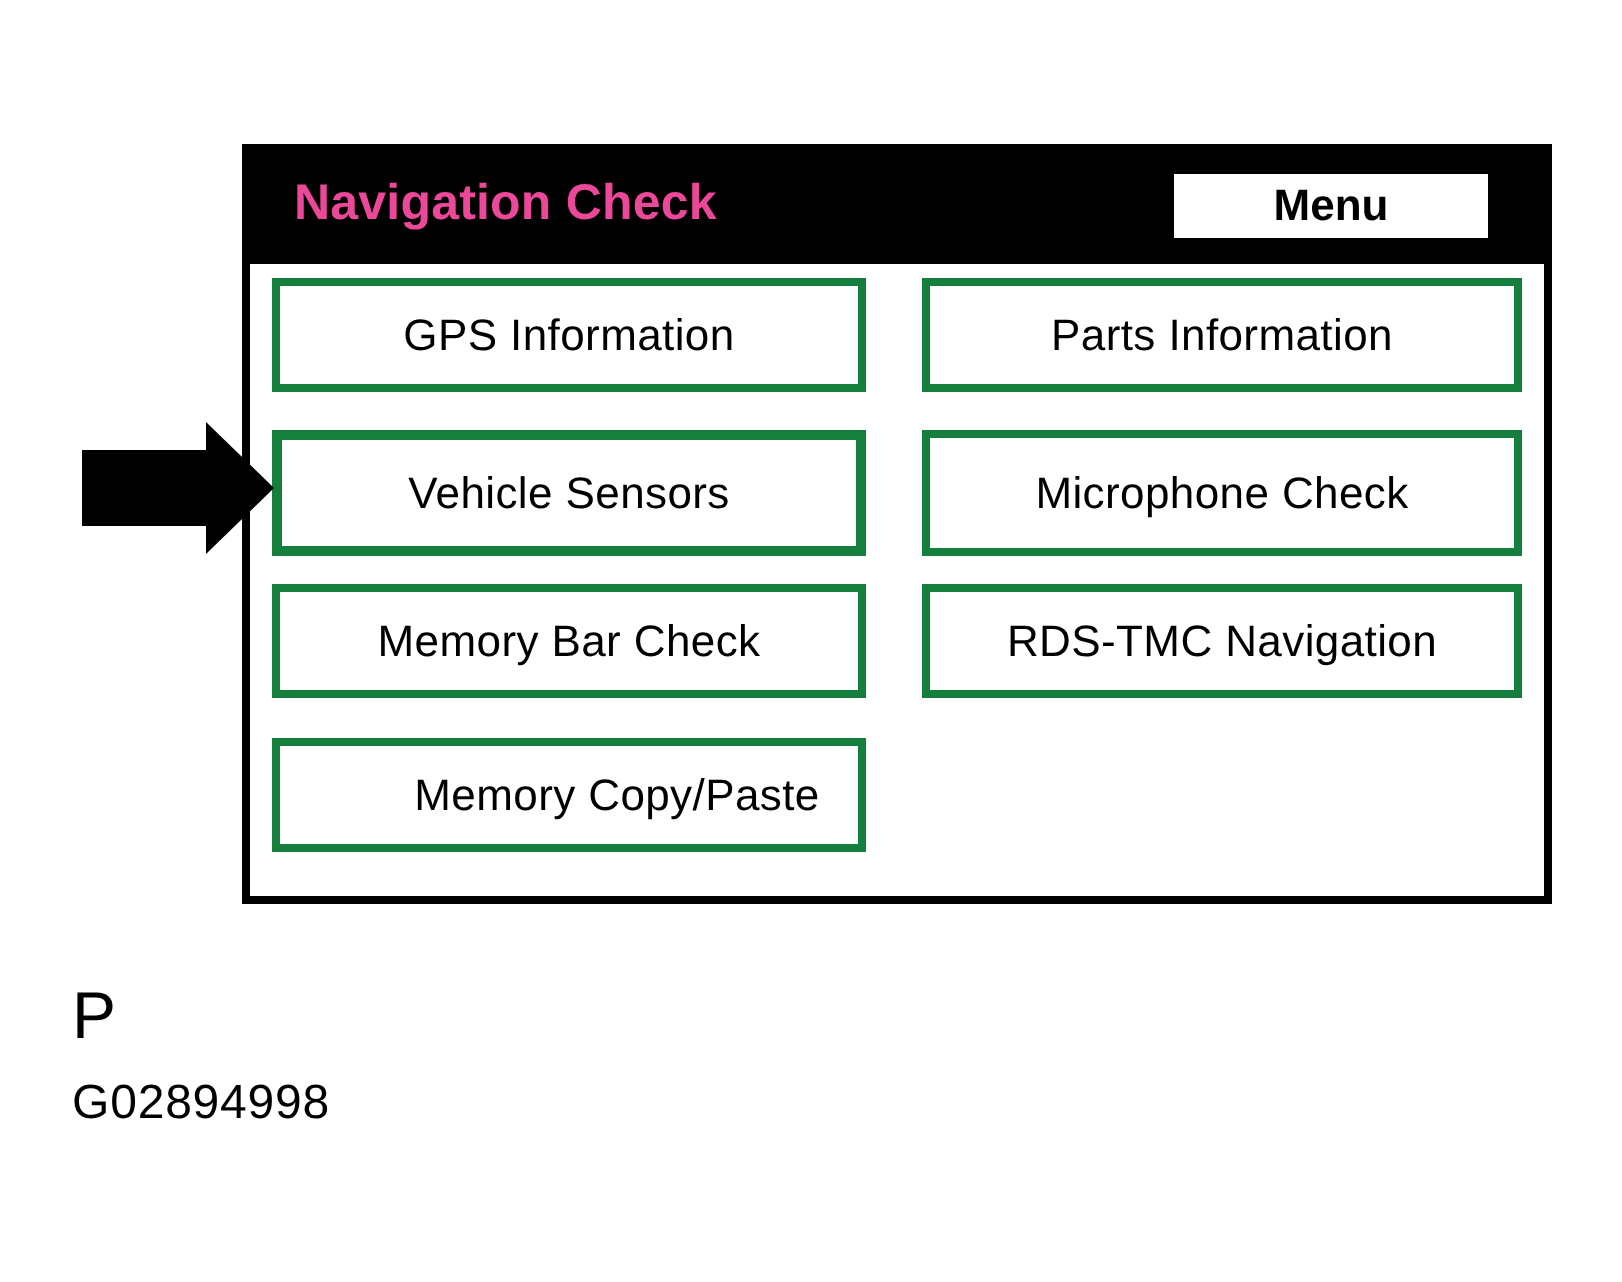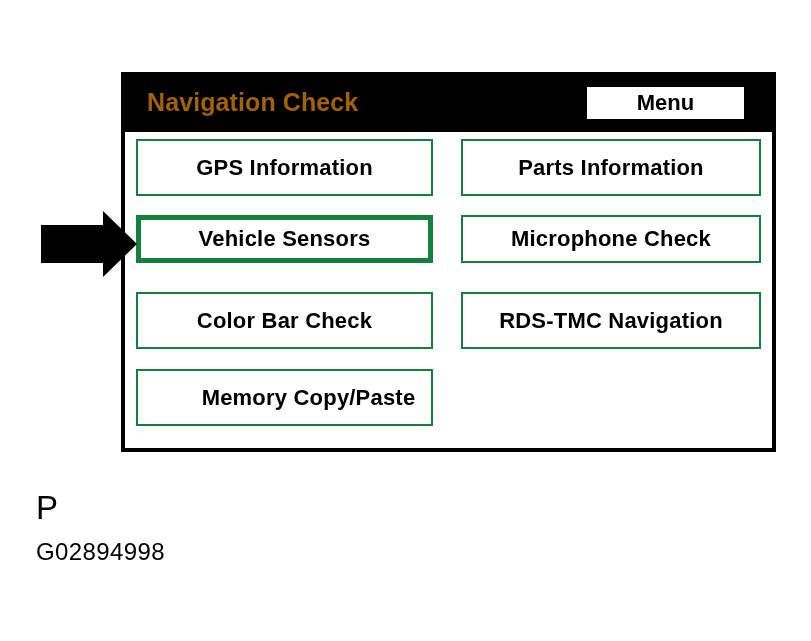--- a/index.html
+++ b/index.html
@@ -35,21 +35,21 @@
     width: 100%;
     height: 60px;
     background: #000000;
     box-sizing: border-box;
   }
   .nav-title {
     position: absolute;
     left: 26px;
     top: 50%;
     transform: translateY(-50%);
-    color: #a16207;
+    color: #ec4899;
     font-size: 25px;
     font-weight: bold;
     letter-spacing: 0.1px;
     white-space: nowrap;
     font-stretch: condensed;
     transform-origin: left center;
   }
   .menu-button {
     position: absolute;
     left: 466px;
@@ -86,41 +86,41 @@
     left: 0;
     top: 0;
     width: 100%;
     height: 100%;
   }
 
   .nav-btn {
     position: absolute;
     background: #ffffff;
     color: #000000;
-    border: 2px solid #15803d;
+    border: 4px solid #15803d;
     box-sizing: border-box;
     display: flex;
     align-items: center;
     justify-content: center;
     font-size: 22px;
-    font-weight: bold;
+    font-weight: normal;
     white-space: nowrap;
     font-stretch: condensed;
     letter-spacing: 0.2px;
   }
   .nav-btn.selected {
     border-width: 5px;
   }
 
   
   .col-left  { left: 11px;  width: 297px; }
   .col-right { left: 336px; width: 300px; }
 
   .row-1 { top: 7px;   height: 57px; }
-  .row-2 { top: 83px;  height: 48px; }
+  .row-2 { top: 83px;  height: 63px; }
   .row-3 { top: 160px; height: 57px; }
   .row-4 { top: 237px; height: 57px; padding-left: 48px; }
 
   
   .pointer-arrow {
     position: absolute;
     left: 41px;
     top: 211px;
     width: 96px;
     height: 66px;
@@ -157,21 +157,21 @@
     <div class="menu-button">Menu</div>
   </div>
 
   <div class="nav-body">
     <div class="btn-grid">
 
       <div class="nav-btn col-left row-1">GPS Information</div>
 
       <div class="nav-btn col-left row-2 selected">Vehicle Sensors</div>
 
-      <div class="nav-btn col-left row-3">Color Bar Check</div>
+      <div class="nav-btn col-left row-3">Memory Bar Check</div>
 
       <div class="nav-btn col-left row-4">Memory Copy/Paste</div>
 
       <div class="nav-btn col-right row-1">Parts Information</div>
 
       <div class="nav-btn col-right row-2">Microphone Check</div>
 
       <div class="nav-btn col-right row-3">RDS-TMC Navigation</div>
 
     </div>

